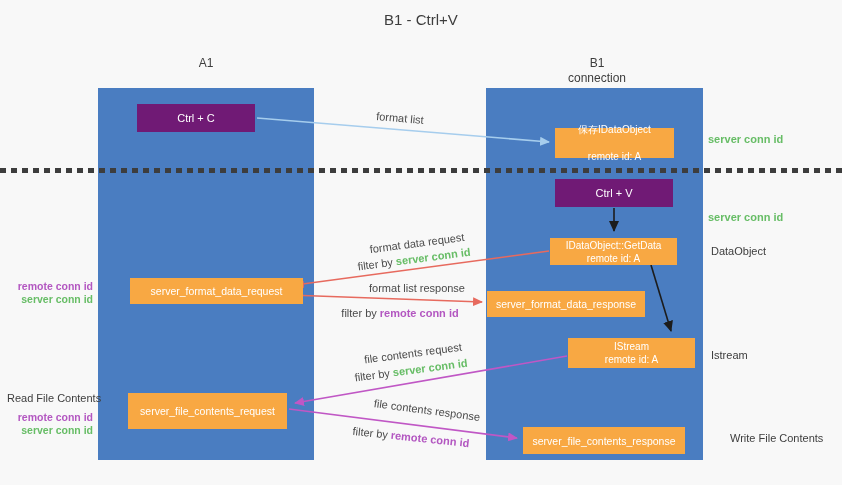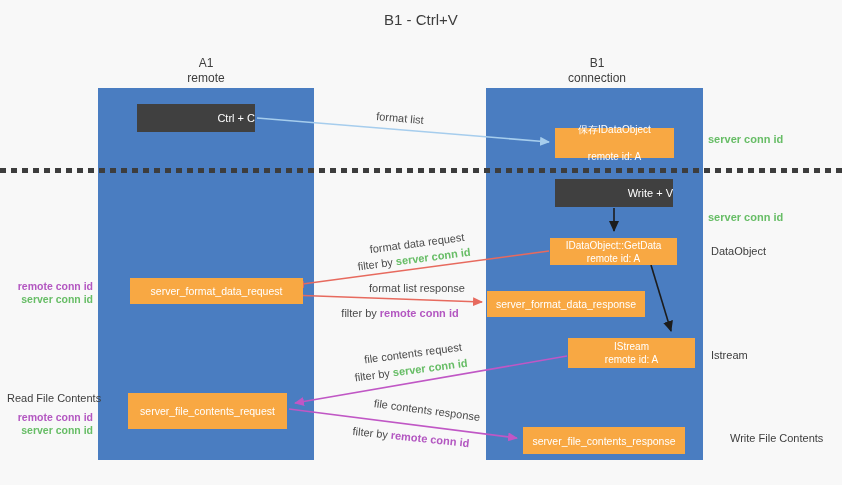--- a/index.html
+++ b/index.html
@@ -30,21 +30,21 @@
     background: repeating-linear-gradient(90deg, #3d3d3d 0 6px, transparent 6px 11px);
     z-index: 2;
   }
   svg.arrows { position: absolute; left: 0; top: 0; z-index: 3; }
 
   .node {
     position: absolute; z-index: 4;
     display: flex; flex-direction: column; align-items: center; justify-content: center;
     color: #ffffff; text-align: center;
   }
-  .green-node { background: #404040; font-size: 11px; align-items: flex-end; }
+  .green-node { background: #701a75; font-size: 11px; }
   .orange-node { background: #f8a843; font-size: 10.5px; }
   .two-line { font-size: 10px; line-height: 13px; }
 
   .alabel {
     position: absolute; z-index: 5; white-space: nowrap;
     font-size: 11px; color: #4a4a4a;
   }
   .side-label { position: absolute; z-index: 5; white-space: nowrap; font-size: 11px; }
   .green-text { color: #67bd66; font-weight: bold; }
   .purple-text { color: #b357c1; font-weight: bold; }
@@ -57,21 +57,20 @@
 <body>
 
 <div id="stage">
 
   <div class="title">
     <div>B1 - Ctrl+V</div>
   </div>
 
   <div class="col-header" style="left:146px; top:56px; width:120px;">
     <div>A1</div>
-    <div>remote</div>
   </div>
   <div class="col-header" style="left:535px; top:56px; width:124px;">
     <div>B1</div>
     <div>connection</div>
   </div>
 
   <div class="col" style="left:98px; width:216px;"></div>
   <div class="col" style="left:486px; width:217px;"></div>
 
   <div class="dotted"></div>
@@ -103,21 +102,21 @@
   <div class="node green-node" style="left:137px; top:104px; width:118px; height:28px;">
     <div>Ctrl + C</div>
   </div>
 
   <div class="node orange-node two-line" style="left:555px; top:128px; width:119px; height:30px;gap:14px;">
     <div>保存IDataObject</div>
     <div>remote id: A</div>
   </div>
 
   <div class="node green-node" style="left:555px; top:179px; width:118px; height:28px;">
-    <div>Write + V</div>
+    <div>Ctrl + V</div>
   </div>
 
   <div class="node orange-node two-line" style="left:550px; top:238px; width:127px; height:27px;">
     <div>IDataObject::GetData</div>
     <div>remote id: A</div>
   </div>
 
   <div class="node orange-node" style="left:130px; top:278px; width:173px; height:26px;">
     <div>server_format_data_request</div>
   </div>

